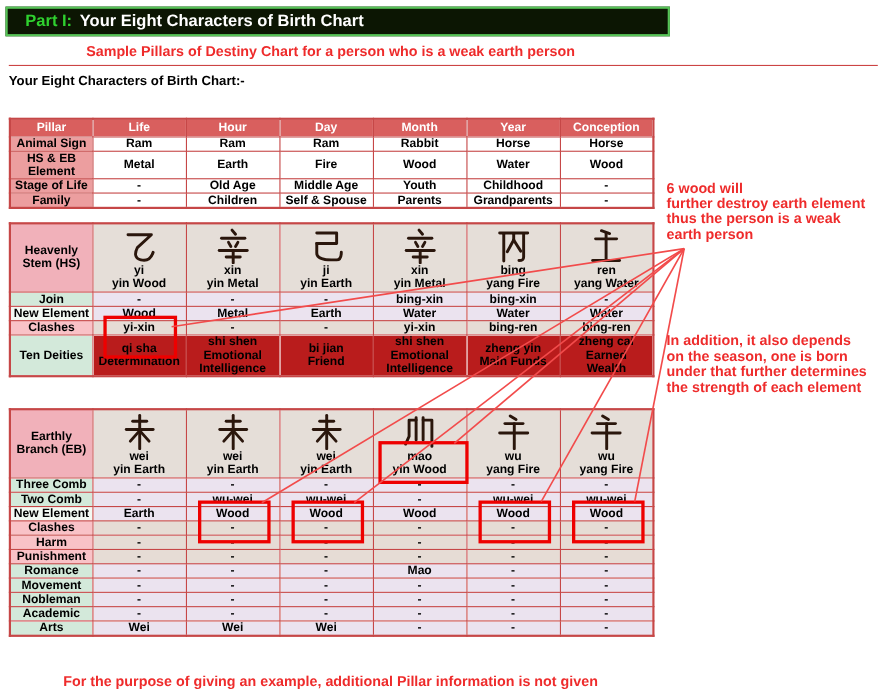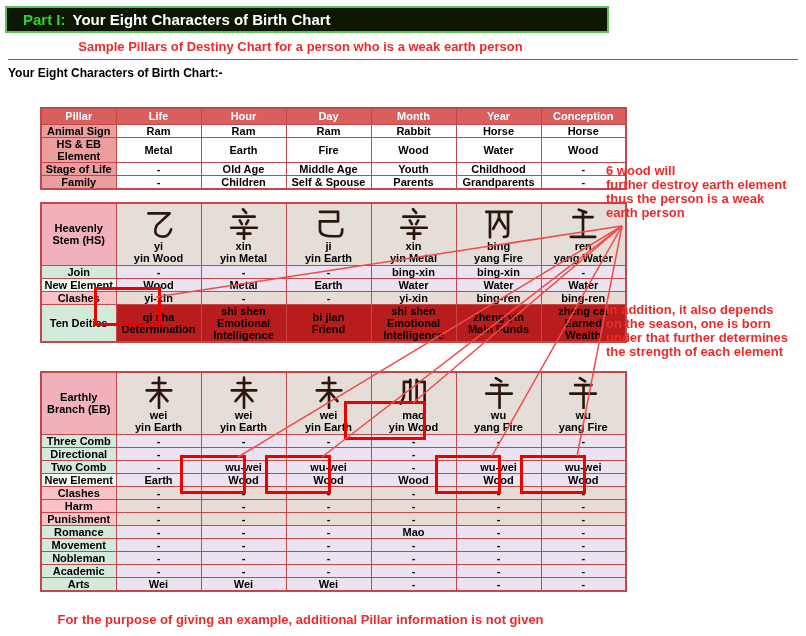--- a/index.html
+++ b/index.html
@@ -13,21 +13,21 @@
   #part-label{color:#2fd12f;}
   #page-title{color:#ffffff;margin-left:7px;}
 
   #subtitle{position:absolute;left:8px;top:39px;width:585px;text-align:center;
             color:#ee2b2b;font-weight:bold;font-size:13px;}
   #redline{position:absolute;left:8px;top:59px;width:790px;height:1px;background:#cc4444;}
   #heading{position:absolute;left:8px;top:66px;color:#000;font-weight:bold;font-size:12px;}
 
   
   .grid{position:absolute;border-collapse:collapse;table-layout:fixed;width:585px;
-        background:#fff;border:2px solid #c64747;font-weight:bold;font-size:11px;margin-left:32px;}
+        background:#fff;border:2px solid #c64747;font-weight:bold;font-size:11px;}
   .grid td{border:1px solid #c64747;text-align:center;vertical-align:middle;
            padding:0 1px;white-space:pre-line;line-height:12px;color:#000;overflow:hidden;}
   .grid tr{height:13px;}
   .grid tr.hdr{height:16px;}
   .grid tr.charrow{height:62px;}
   tr.hdr td{background:#d95f5e;color:#fff;border-color:#c64747;}
   td.lbl{font-weight:bold;}
   .ls-plain{background:#ec9e9f;color:#fff;}
   .ls-big{background:#f1b1ba;color:#fff;}
   .ls-teal{background:#d3e9da;}
@@ -298,29 +298,20 @@
         <tr>
           <td class="lbl ls-teal">Three Comb</td>
           <td class="val cs-lav">-</td>
           <td class="val cs-lav">-</td>
           <td class="val cs-lav">-</td>
           <td class="val cs-lav">-</td>
           <td class="val cs-lav">-</td>
           <td class="val cs-lav">-</td>
         </tr>
         <tr>
-          <td class="lbl ls-teal">Directional</td>
-          <td class="val cs-lav">-</td>
-          <td class="val cs-lav">-</td>
-          <td class="val cs-lav">-</td>
-          <td class="val cs-lav">-</td>
-          <td class="val cs-lav">-</td>
-          <td class="val cs-lav">-</td>
-        </tr>
-        <tr>
           <td class="lbl ls-teal">Two Comb</td>
           <td class="val cs-lav">-</td>
           <td class="val cs-lav">wu-wei</td>
           <td class="val cs-lav">wu-wei</td>
           <td class="val cs-lav">-</td>
           <td class="val cs-lav">wu-wei</td>
           <td class="val cs-lav">wu-wei</td>
         </tr>
         <tr>
           <td class="lbl ls-white">New Element</td>

